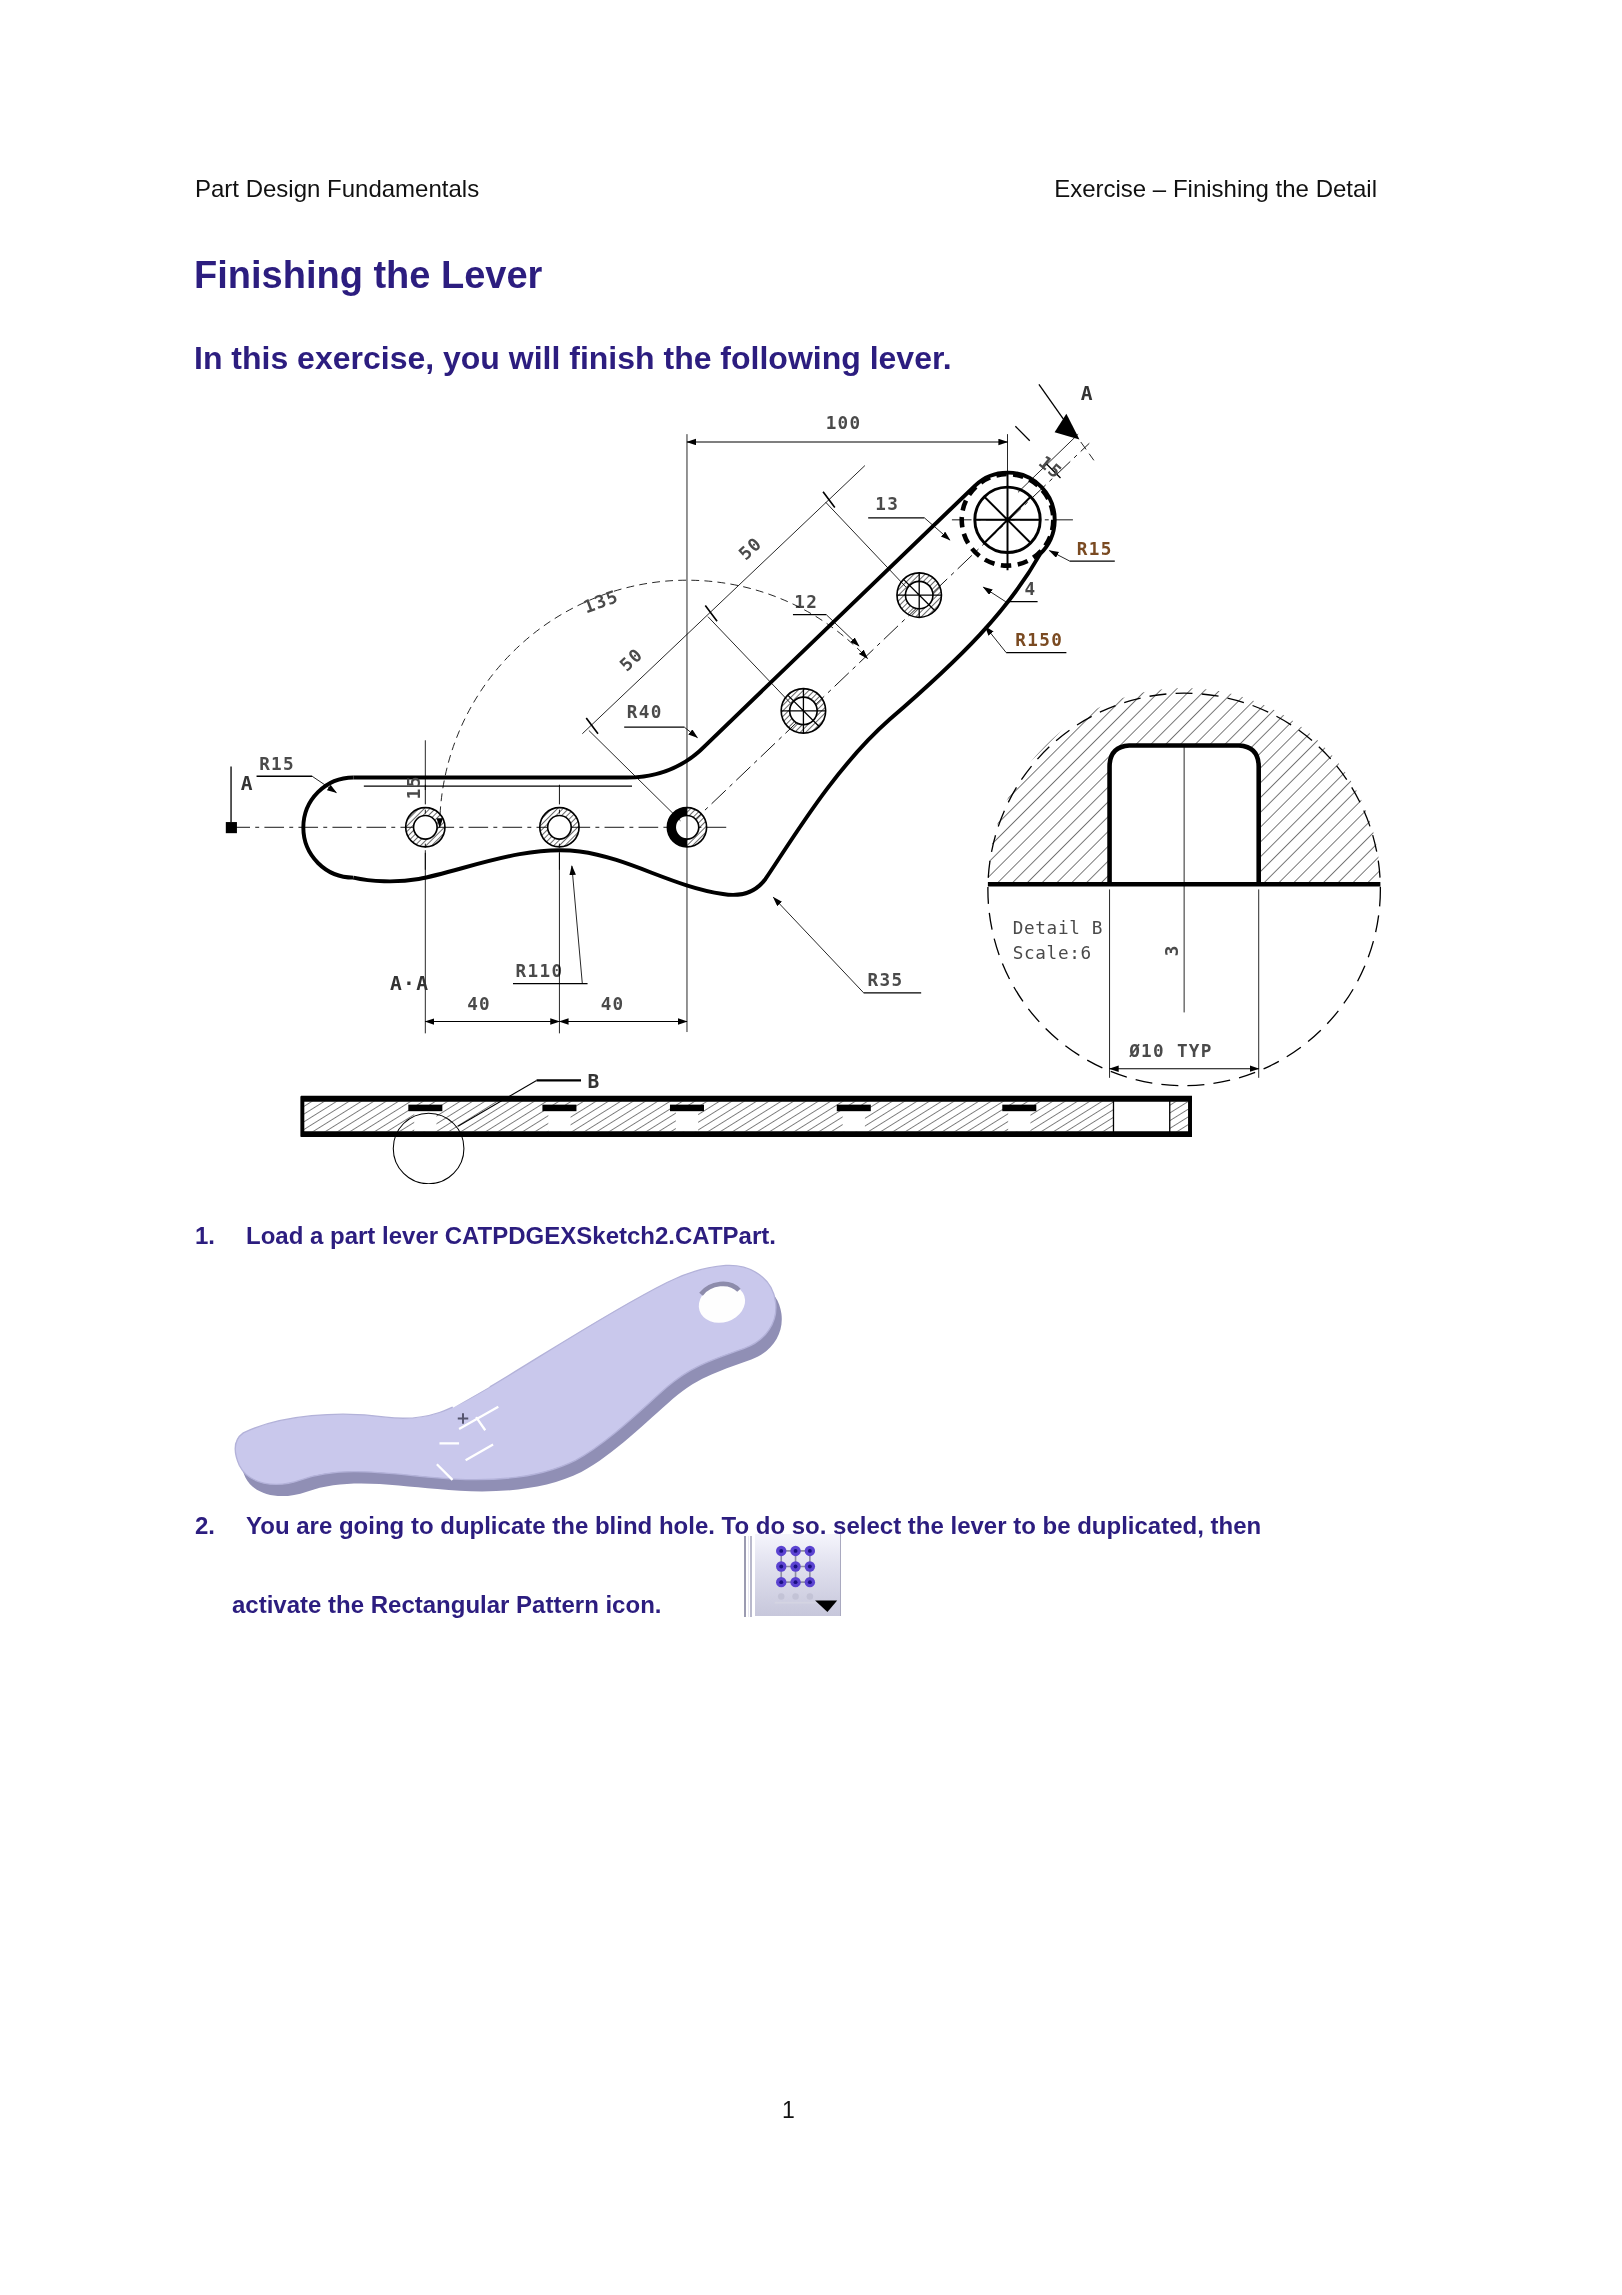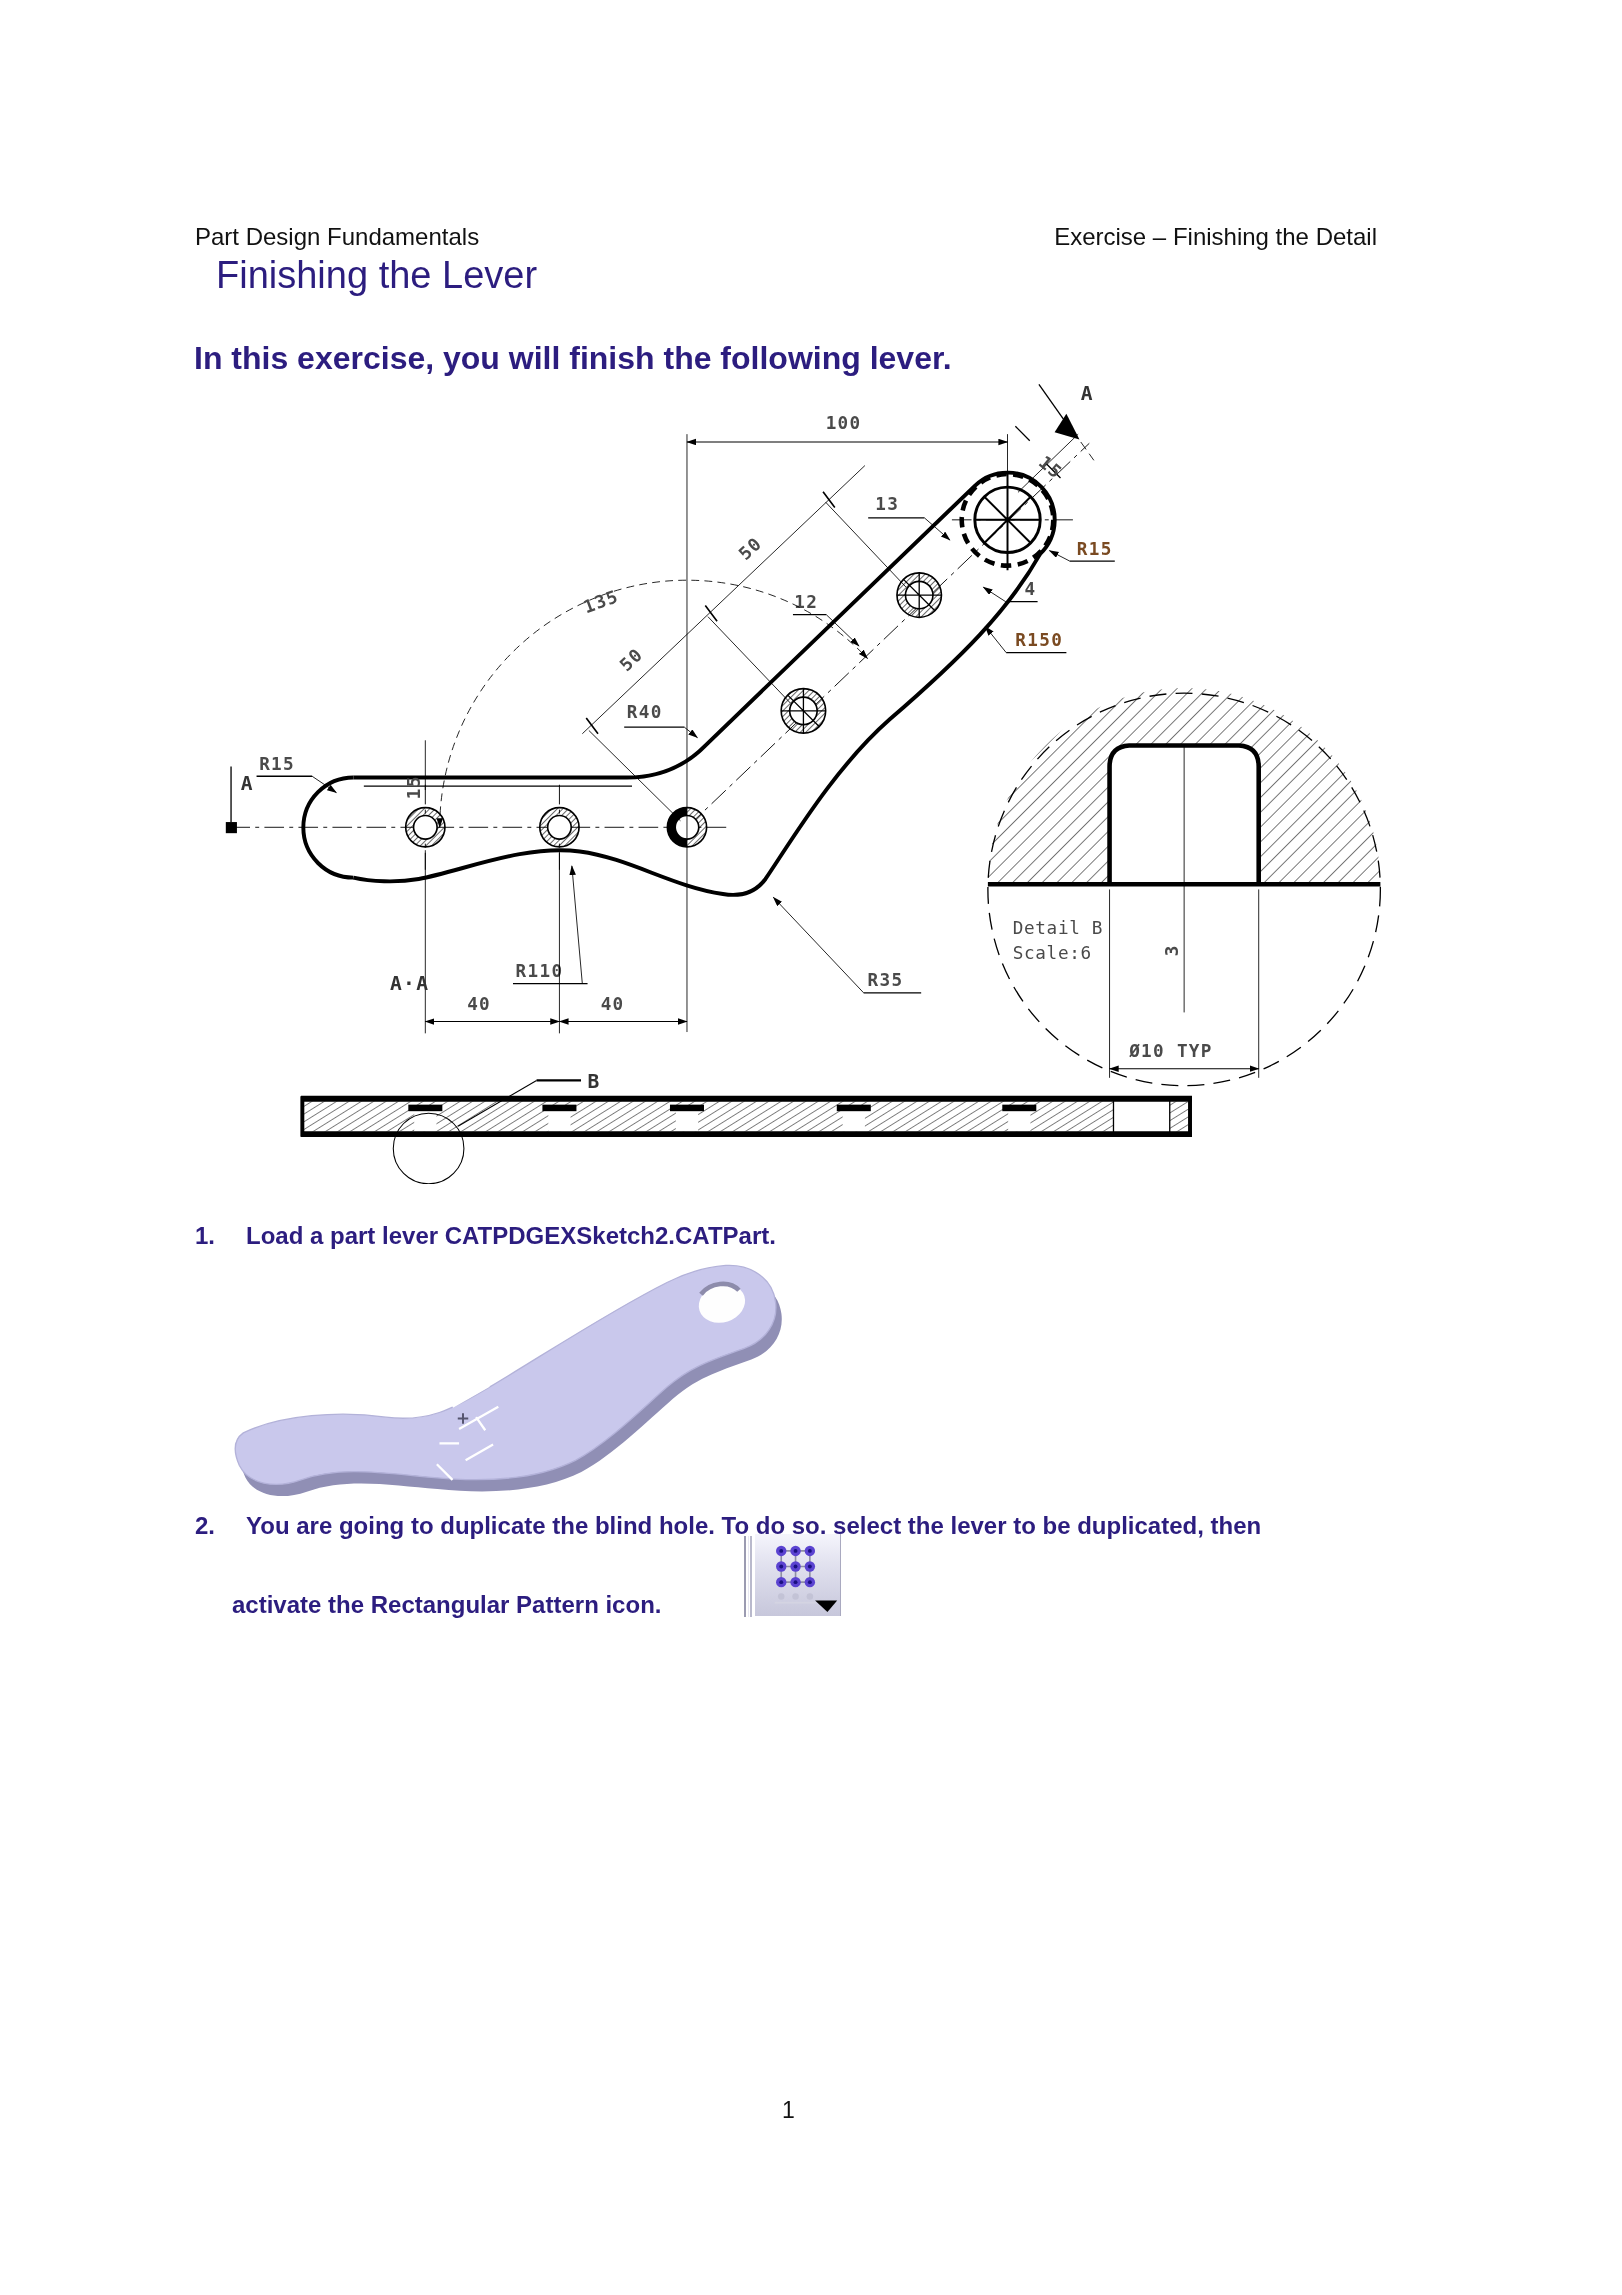--- a/index.html
+++ b/index.html
@@ -1,19 +1,19 @@
 <!DOCTYPE html>
 <html style="font-size:10.5px"><head>
 <meta charset="utf-8">
 <style>
   html,body{margin:0;padding:0;background:#ffffff;}
   body{width:1622px;height:2295px;position:relative;font-family:"Liberation Sans",sans-serif;overflow:hidden;}
   .abs{position:absolute;}
-  .hdr{font-size:24px;color:#111;margin-top:48px;}
-  .title{font-size:38px;font-weight:normal;color:#2c1d7f;margin-left:22px;}
+  .hdr{font-size:24px;color:#111;}
+  .title{font-size:38px;font-weight:bold;color:#2c1d7f;}
   .lead{font-size:32px;font-weight:bold;color:#2c1d7f;}
   .step{display:flex;font-size:24px;font-weight:bold;color:#2c1d7f;}
   .step .num{width:51px;flex:none;}
   .pageno{font-size:23px;color:#111;}
   
   text{font-family:"DejaVu Sans Mono",monospace;}
   .dim{font-size:27px;fill:#4a4a4a;letter-spacing:2px;font-weight:bold;}
   .dimb{font-size:27px;fill:#7a4a21;letter-spacing:2px;font-weight:bold;}
   .mark{font-size:30px;fill:#333;letter-spacing:2px;font-weight:bold;}
   .detail-note{font-size:27px;fill:#4a4a4a;letter-spacing:1px;}

